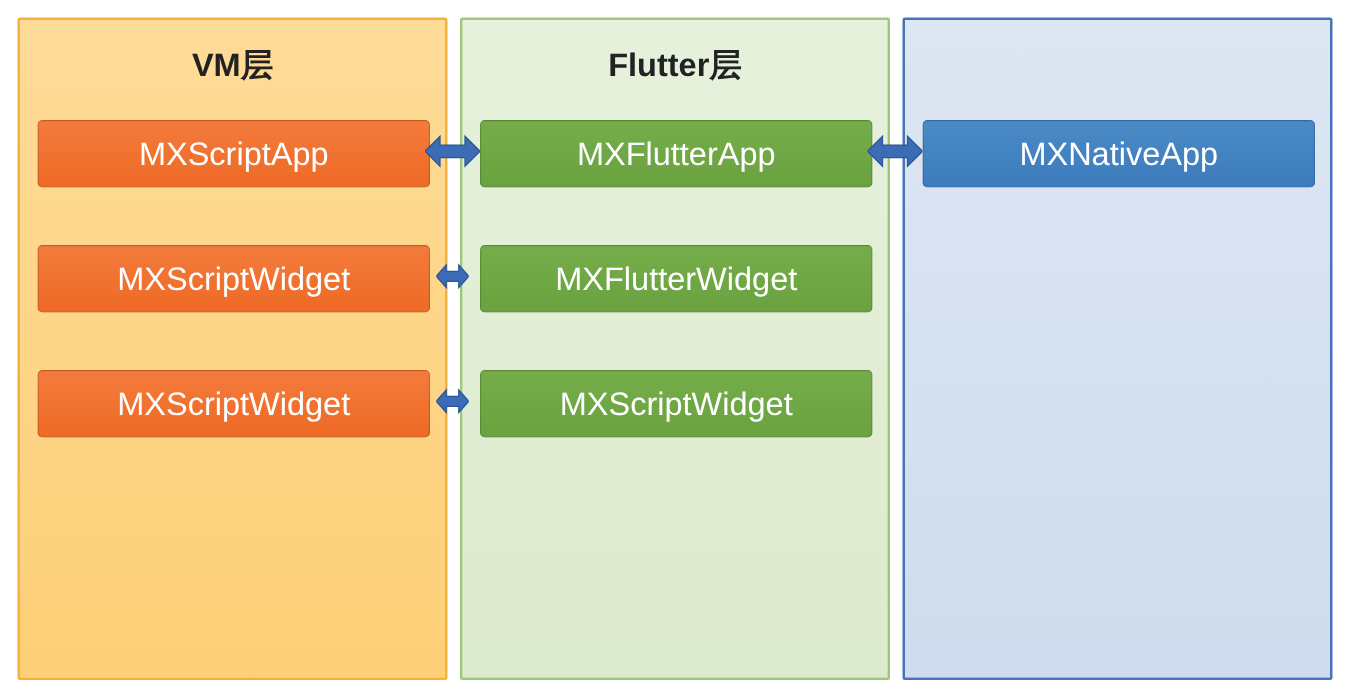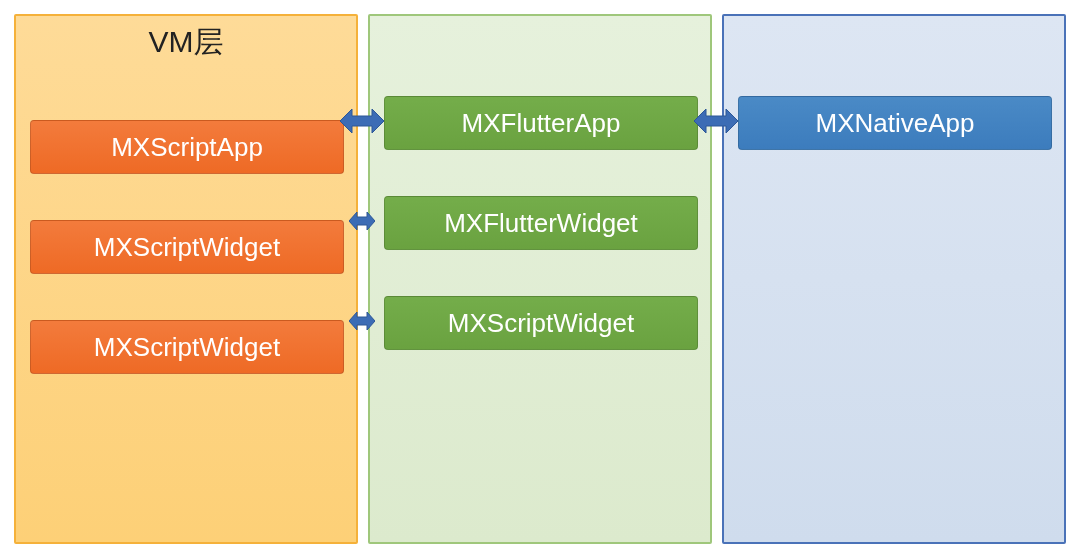--- a/index.html
+++ b/index.html
@@ -17,24 +17,24 @@
   }
   .layer {
     position: absolute;
     top: 14px;
     height: 530px;
     border: 2px solid;
     border-radius: 2px;
   }
   .layer-title {
     text-align: center;
-    font-size: 30px;
+    font-size: 26px;
     color: #222;
-    padding-top: 6px;
-    font-weight: 400;
+    padding-top: 19px;
+    font-weight: 700;
   }
   
   .vm {
     left: 14px;
     width: 344px;
     background: linear-gradient(#fedb98, #fdd077);
     border-color: #f5b13a;
   }
   
   .flutter {
@@ -57,21 +57,21 @@
     height: 54px;
     display: flex;
     align-items: center;
     justify-content: center;
     color: #fff;
     font-size: 26px;
     font-weight: 400;
     border-radius: 4px;
     border: 1px solid rgba(0,0,0,0.15);
   }
-  .orange { background: linear-gradient(#f37b3c, #ee6a25); margin-top: 24px; }
+  .orange { background: linear-gradient(#f37b3c, #ee6a25); }
   .green  { background: linear-gradient(#74ad4a, #6aa240); }
   .blue   { background: linear-gradient(#4a8ac6, #3c7cbd); }
 
   .row1 { top: 80px; }
   .row2 { top: 180px; }
   .row3 { top: 280px; }
 
   
   .arrow {
     position: absolute;
@@ -90,20 +90,21 @@
 <div class="canvas">
 
   <div class="layer vm">
     <div class="layer-title">VM层</div>
     <div class="block orange row1">MXScriptApp</div>
     <div class="block orange row2">MXScriptWidget</div>
     <div class="block orange row3">MXScriptWidget</div>
   </div>
 
   <div class="layer flutter">
+    <div class="layer-title">Flutter层</div>
     <div class="block green row2">MXFlutterWidget</div>
     <div class="block green row1">MXFlutterApp</div>
     <div class="block green row3">MXScriptWidget</div>
   </div>
 
   <div class="layer native">
     <div class="block blue row1">MXNativeApp</div>
   </div>
 
   <div class="arrow" style="left:340px; top:104px;">

